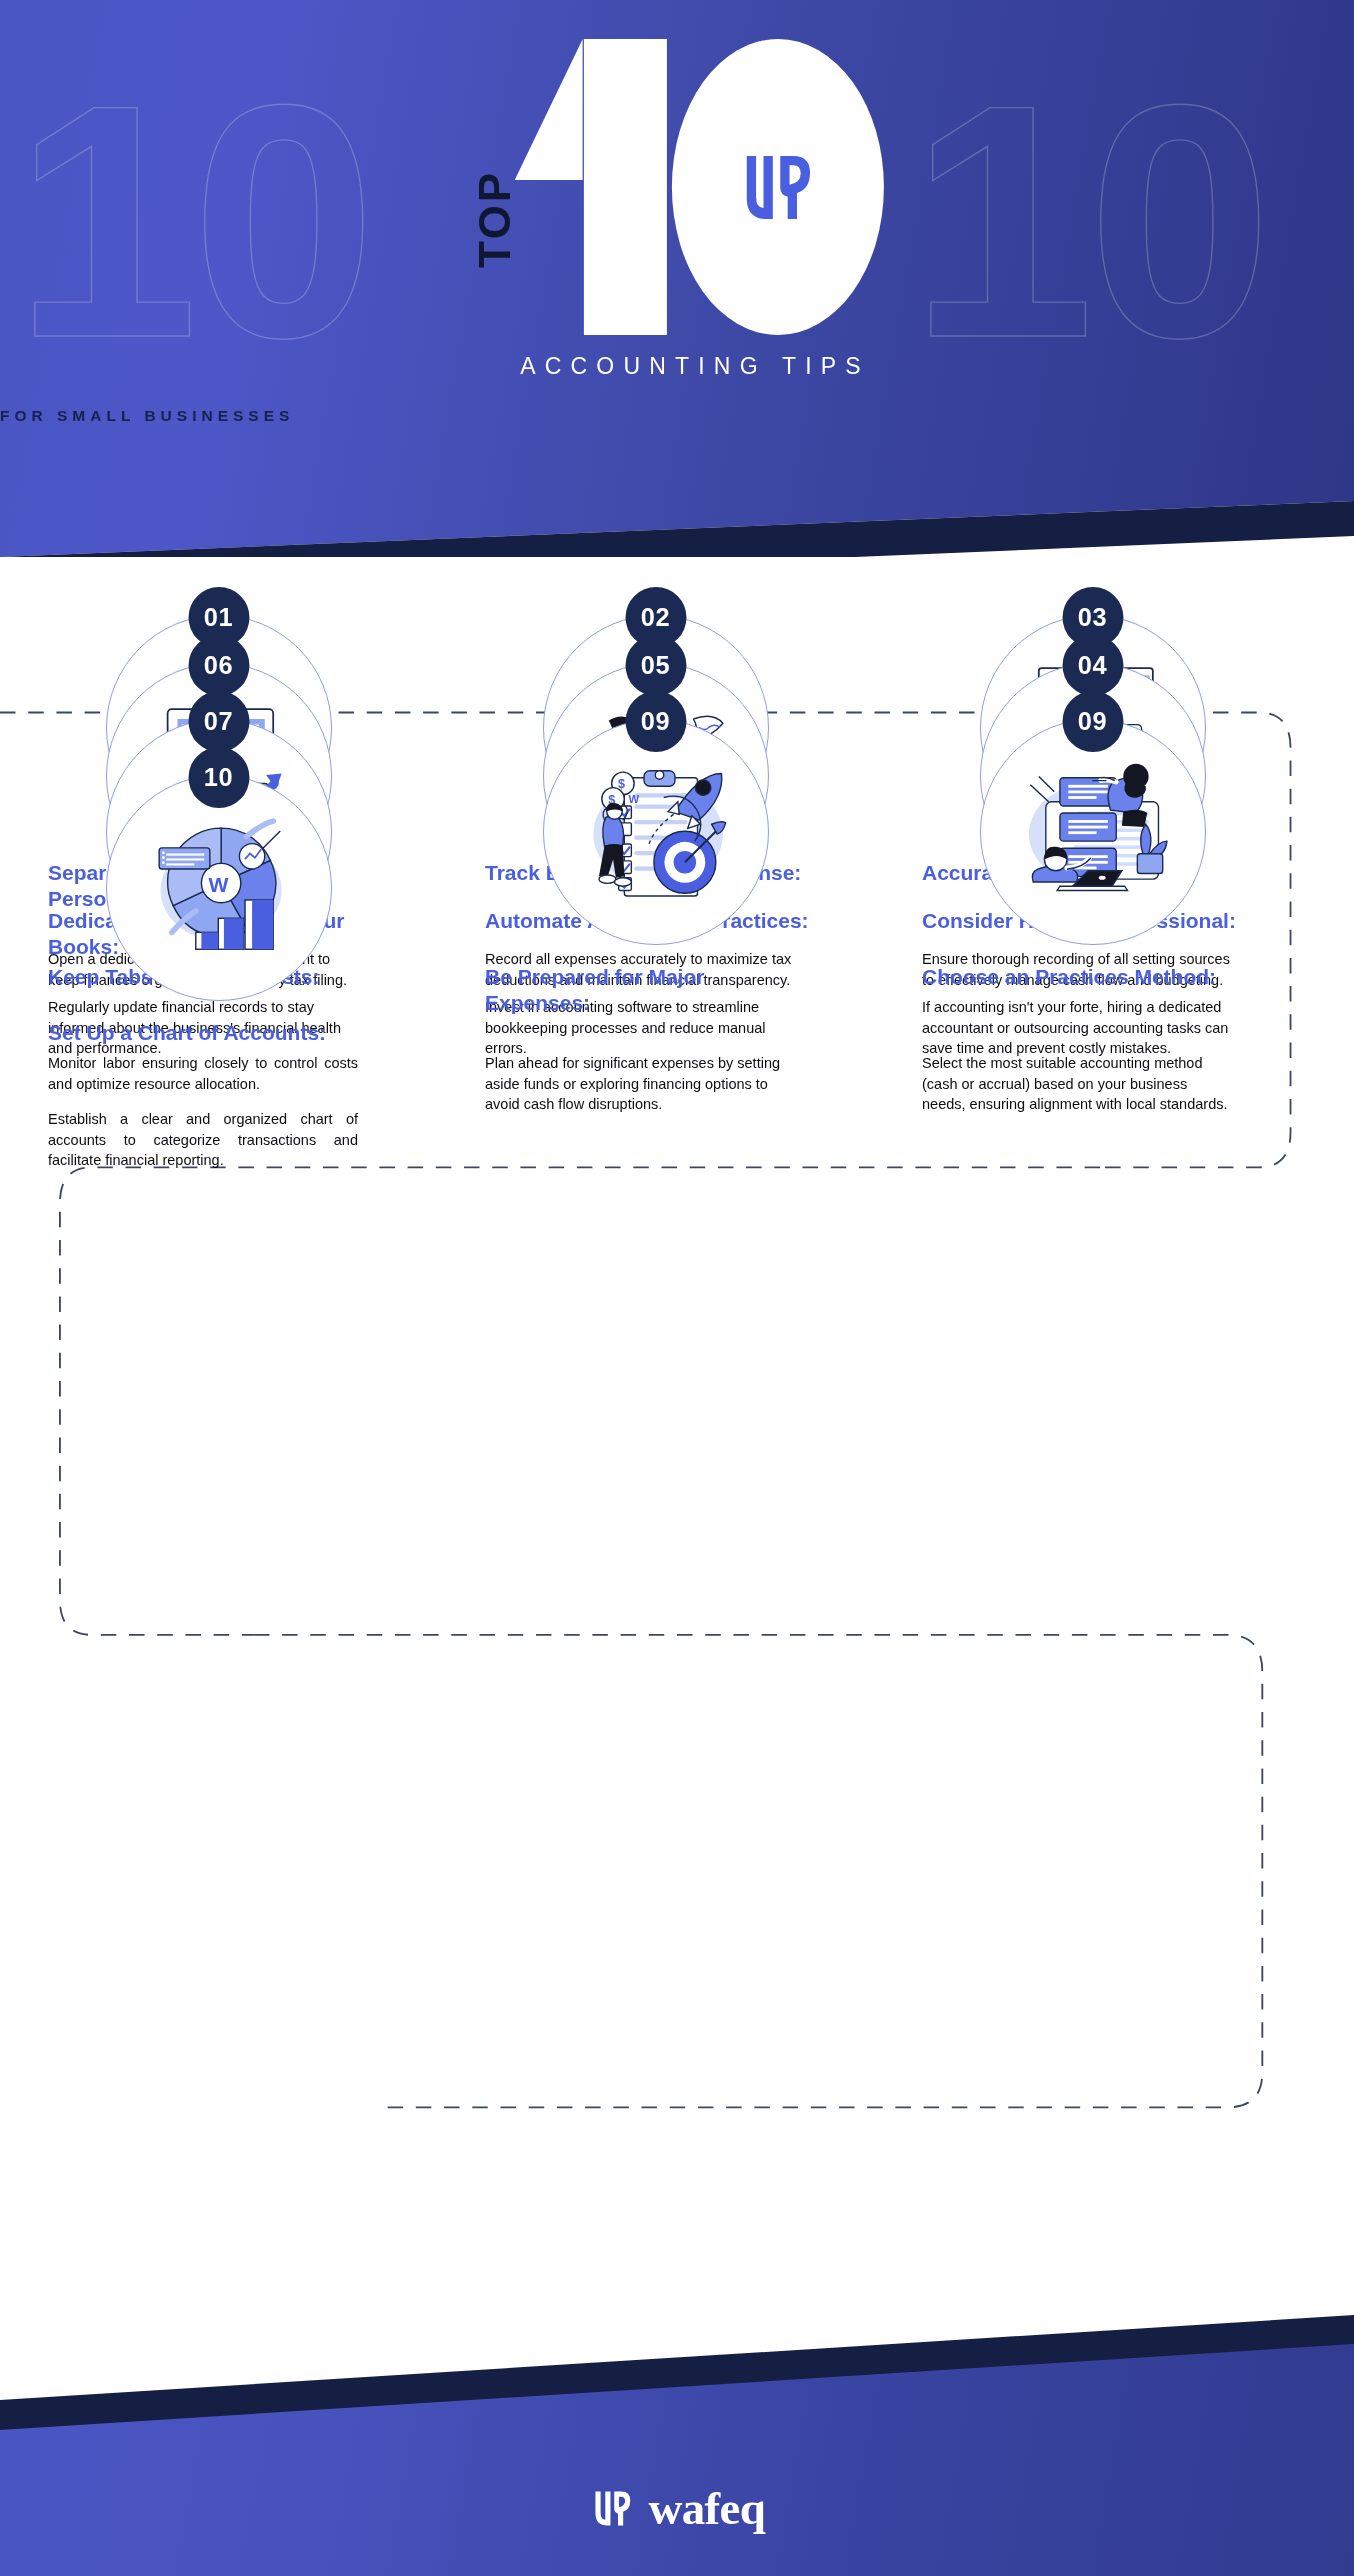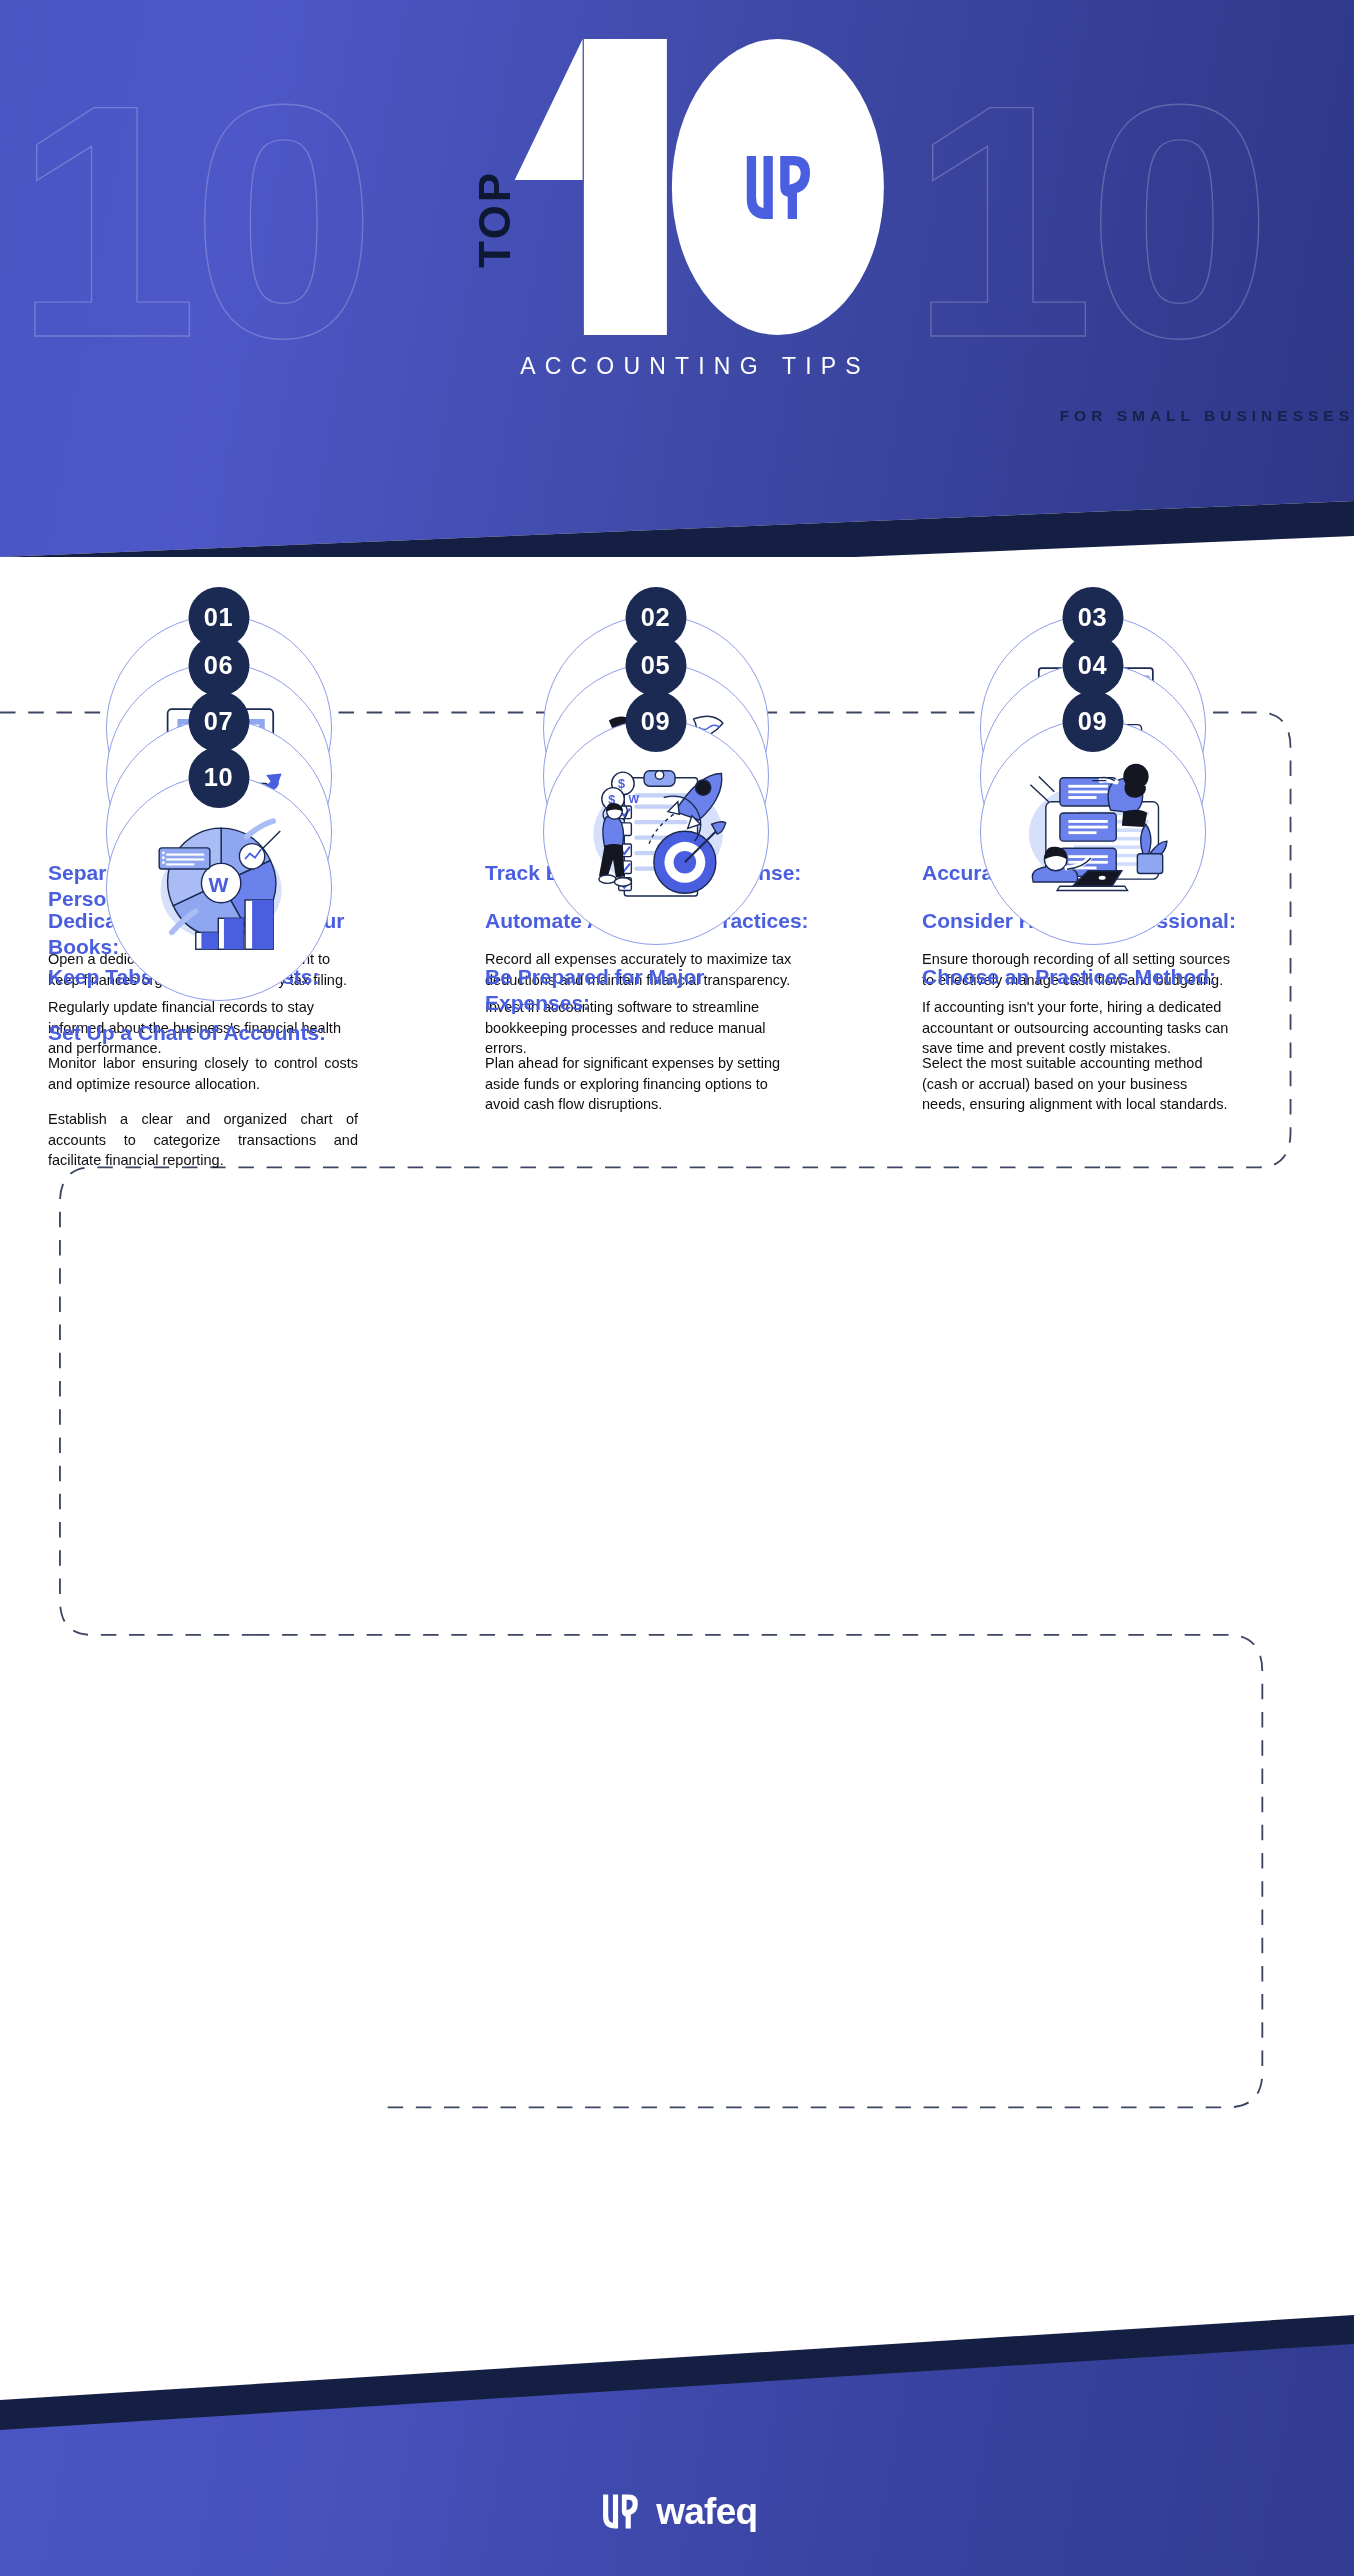--- a/index.html
+++ b/index.html
@@ -66,22 +66,22 @@
     background: #ffffff;
     display: flex; align-items: center; justify-content: center;
   }
   .wlogo-mark { width: 93px; height: 93px; }
 
   .hero-sub1 {
     position: absolute; left: 0; right: 0; top: 353px; text-align: center;
     color: #ffffff; font-size: 23px; letter-spacing: 9.2px; font-weight: 400; padding-left: 36px;
   }
   .hero-sub2 {
-    position: absolute; left: 0; right: 0; top: 407px; text-align: right;
-    color: #17224a; font-size: 15.5px; letter-spacing: 5px; font-weight: 700; margin-left: 27px;
+    position: absolute; left: 0; right: 0; top: 407px; text-align: left;
+    color: #17224a; font-size: 15.5px; letter-spacing: 5px; font-weight: 700;
   }
 
   
   .flow { position: absolute; left: 0; top: 536px; width: 1354px; height: 1848px; }
 
   
   .grid {
     position: absolute; left: 0; top: 557px; width: 1354px;
   }
   .row { display: flex; width: 1354px; }
@@ -123,21 +123,21 @@
   .footer-grad {
     position: absolute; inset: 0;
     background: linear-gradient(100deg, #4a56c4 0%, #4752bd 25%, #3a45a4 60%, #313b90 100%);
     clip-path: polygon(0 157px, 1354px 71px, 1354px 303px, 0 303px);
   }
   .footer-logo {
     position: absolute; left: 50%; bottom: 41px; transform: translateX(-50%);
     display: flex; align-items: center; gap: 12.7px;
   }
   .footer-logo svg { width: 47px; height: 47px; }
-  .footer-logo .wordmark { color: #ffffff; font-size: 37px; font-weight: 700; letter-spacing: -0.7px; }
+  .footer-logo .wordmark { color: #ffffff; font-size: 47px; font-weight: 700; letter-spacing: -0.7px; font-family: Liberation Serif, serif; }
 </style>
 </head>
 <body>
 
 <div class="header">
   <div class="header-bg"></div>
   <div class="ghost g1">10</div>
   <div class="ghost g2">10</div>
   <div class="header-navy-band"></div>
 

